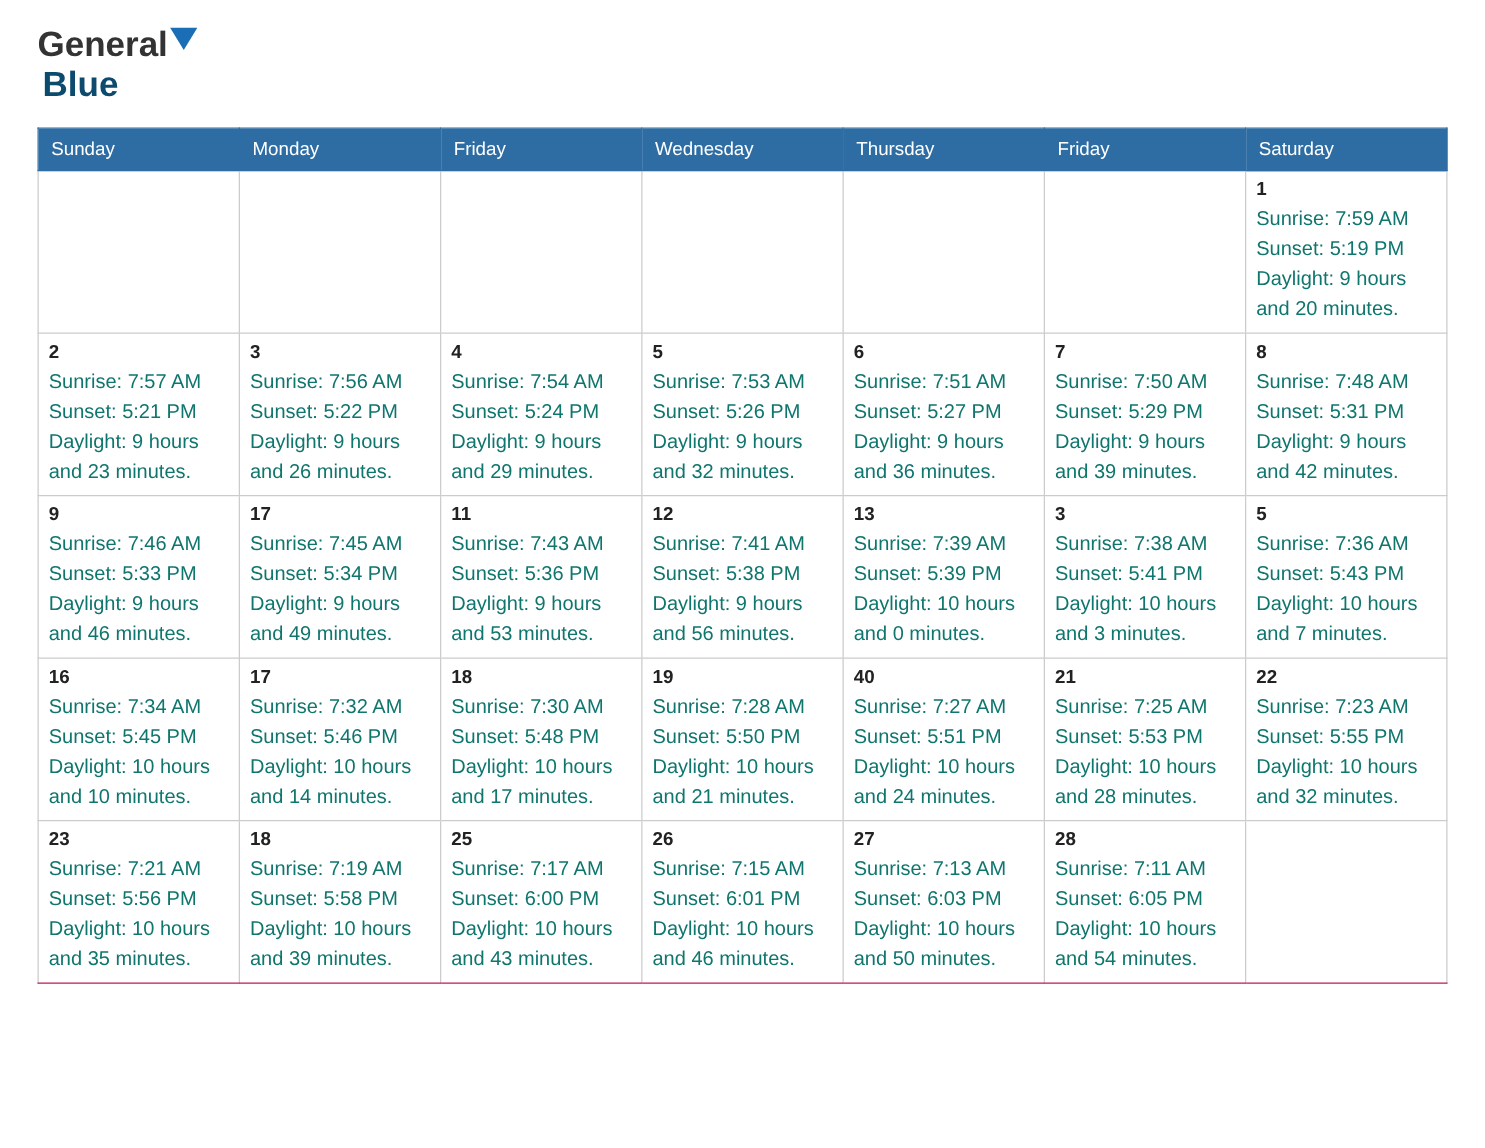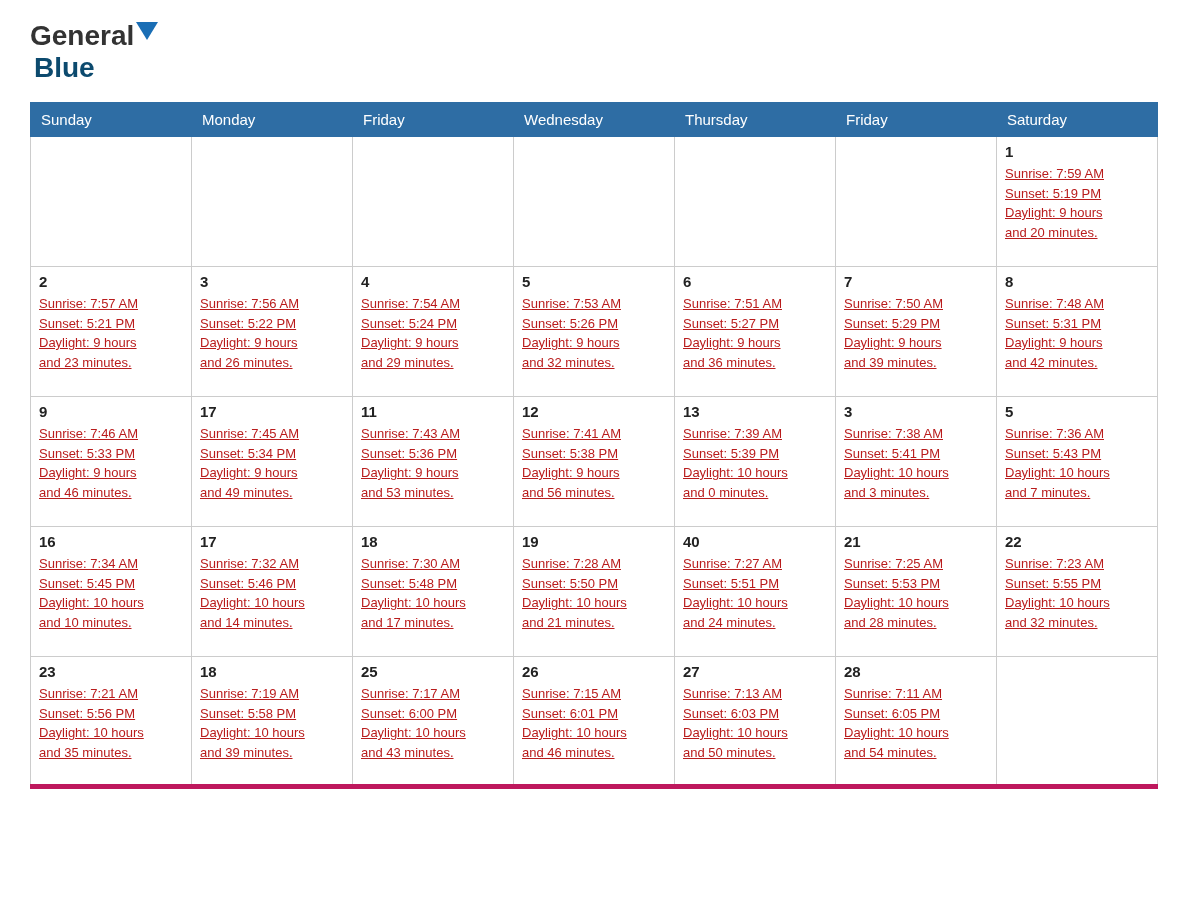--- a/index.html
+++ b/index.html
@@ -61,27 +61,26 @@
       height: 130px;
     }
     .day-num {
       font-size: 15px;
       font-weight: bold;
       color: #222;
       display: block;
       margin-bottom: 4px;
     }
     .day-info {
-      font-size: 13px;
-      color: #b91c1c;
+      font-size: 16px;
+      color: #0f766e;
       line-height: 1.5;
-      text-decoration: underline;
     }
     tr:last-child td {
-      border-bottom: 5px solid #be185d;
+      border-bottom: 1px solid #be185d;
     }
     .empty-cell {
       background: #fff;
     }
   </style>
 </head>
 <body>
 
 <div class="header">
   <div class="logo-wrapper">

